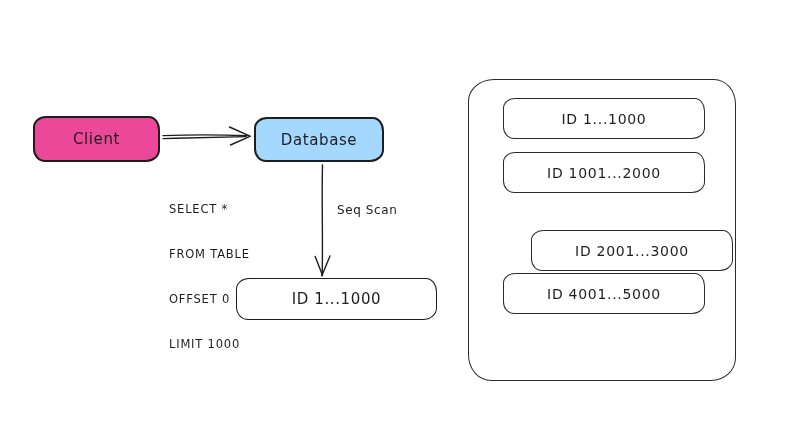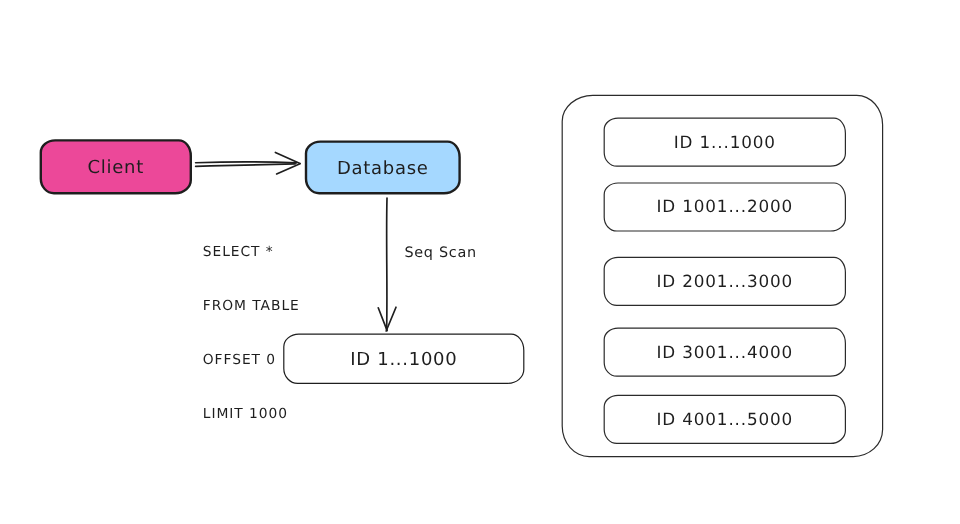--- a/index.html
+++ b/index.html
@@ -68,21 +68,21 @@
     border-radius: 12px 10px 13px 11px / 10px 13px 11px 12px;
     display: flex;
     align-items: center;
     justify-content: center;
     font-size: 14px;
     letter-spacing: 0.7px;
     background: #ffffff;
   }
   .disk-block:nth-of-type(1) { top: 18px; }
   .disk-block:nth-of-type(2) { top: 72px; }
-  .disk-block:nth-of-type(3) { top: 134px; }
+  .disk-block:nth-of-type(3) { top: 150px; margin-left: 28px; }
   .disk-block:nth-of-type(4) { top: 193px; }
   .disk-block:nth-of-type(5) { top: 249px; }
   
   .query-text {
     position: absolute;
     left: 169px; top: 172px;
     font-size: 11.5px;
     line-height: 15px;
     letter-spacing: 0.8px;
     white-space: pre;
@@ -138,23 +138,20 @@
     <div class="disk-block">
       <span>ID 1...1000</span>
     </div>
     <div class="disk-block">
       <span>ID 1001...2000</span>
     </div>
     <div class="disk-block">
       <span>ID 2001...3000</span>
     </div>
     <div class="disk-block">
-      <span>ID 3001...4000</span>
-    </div>
-    <div class="disk-block">
       <span>ID 4001...5000</span>
     </div>
   </div>
 
   <svg class="arrows" viewBox="0 0 800 437" xmlns="http://www.w3.org/2000/svg">
 
     <g>
       <path d="M163 135.6 C192 134.6 221 134.6 247 135.8"></path>
       <path d="M163 138.6 C192 137.8 222 137.2 246 136.6"></path>
       <path d="M229.5 127 L250 136.2"></path>

